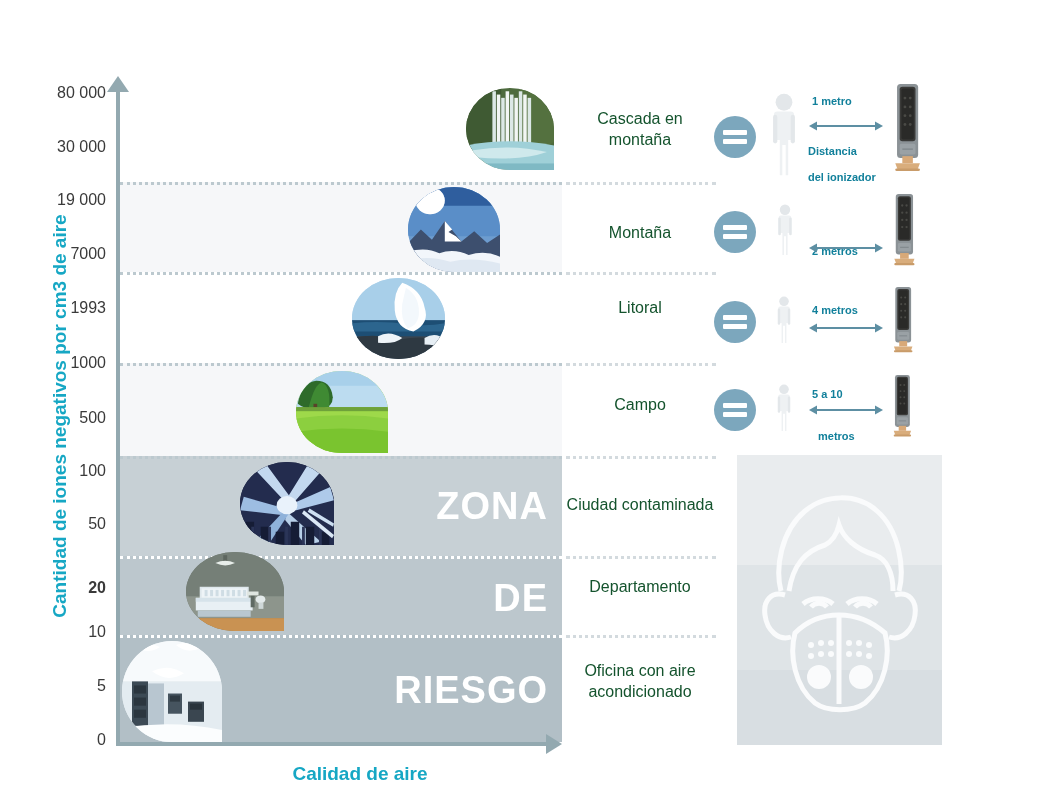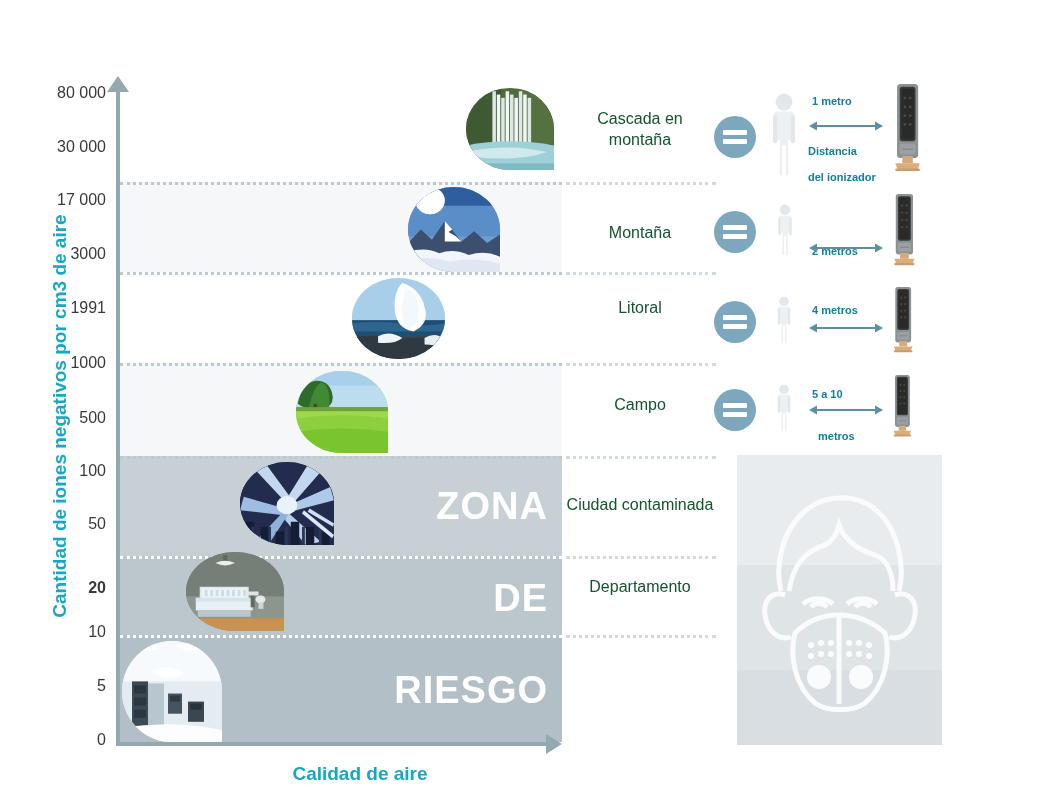--- a/index.html
+++ b/index.html
@@ -305,40 +305,41 @@
     </div>
 
   <div id="yaxis-line"></div>
   <div id="yaxis-head"></div>
   <div id="xaxis-line"></div>
   <div id="xaxis-head"></div>
 
   <div id="ytick-wrap">
       <div class="ytick" style="top: 93px;">80 000</div>
       <div class="ytick" style="top: 147px;">30 000</div>
-      <div class="ytick" style="top: 200px;">17 000</div>
-      <div class="ytick" style="top: 254px;">3000</div>
-      <div class="ytick" style="top: 308px;">1991</div>
+      <div class="ytick" style="top: 200px;">19 000</div>
+      <div class="ytick" style="top: 254px;">7000</div>
+      <div class="ytick" style="top: 308px;">1993</div>
       <div class="ytick" style="top: 363px;">1000</div>
       <div class="ytick" style="top: 418px;">500</div>
       <div class="ytick" style="top: 471px;">100</div>
       <div class="ytick" style="top: 524px;">50</div>
       <div class="ytick" style="top: 588px; font-weight: bold;">20</div>
       <div class="ytick" style="top: 632px;">10</div>
       <div class="ytick" style="top: 686px;">5</div>
       <div class="ytick" style="top: 740px;">0</div>
     </div>
 
   <div id="labels">
       <div class="catlabel" style="top: 41px;">Cascada en montaña</div>
       <div class="catlabel" style="top: 145px;">Montaña</div>
       <div class="catlabel" style="top: 220px;">Litoral</div>
       <div class="catlabel" style="top: 317px;">Campo</div>
       <div class="catlabel" style="top: 417px;">Ciudad contaminada</div>
       <div class="catlabel" style="top: 499px;">Departamento</div>
+      <div class="catlabel" style="top: 593px;">Oficina con aire acondicionado</div>
     </div>
 
   <div id="rightcol">
       <div class="eqicon" style="left: 14px; top: 57px;">
         <i class="a"></i>
         <i class="b"></i>
       </div>
       <div class="person" style="left: 62px; top: 57px;"><svg width="44" height="84" viewBox="0 0 40 100">
           <circle cx="20" cy="11" r="10" fill="#e3e7ea"></circle>
           <path d="M8 26 Q8 22 12 22 H28 Q32 22 32 26 V56 H25 V98 H22 V62 H18 V98 H15 V56 H8 Z" fill="#eef1f3"></path>

